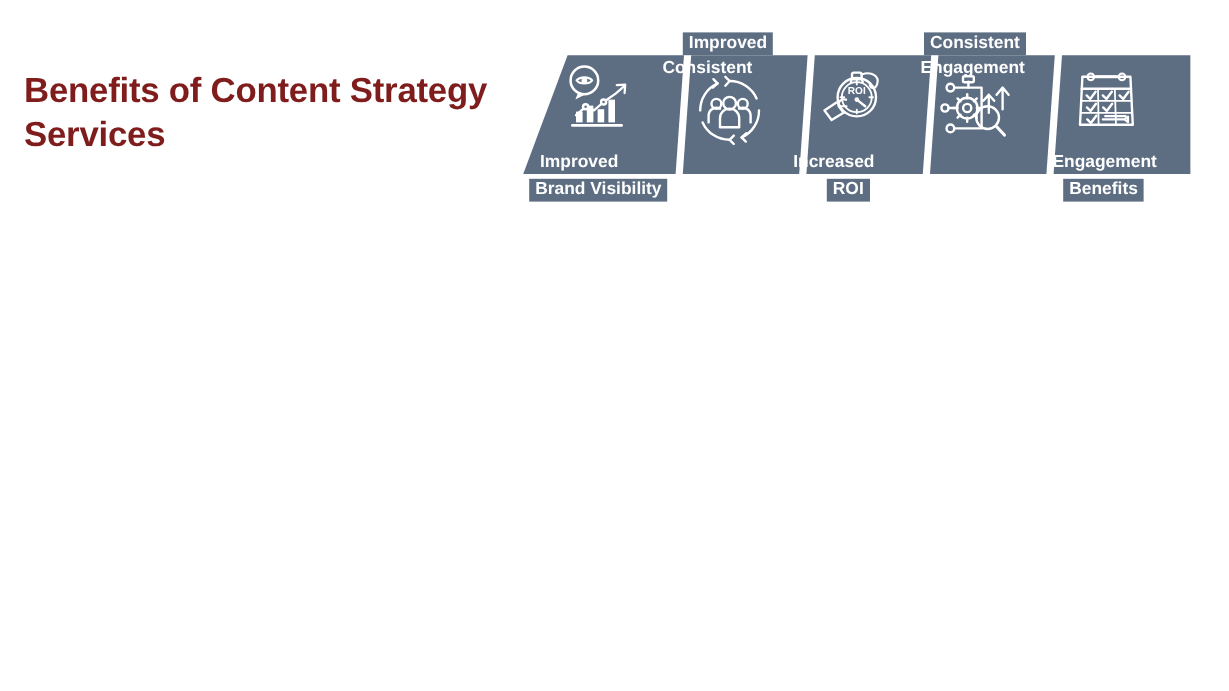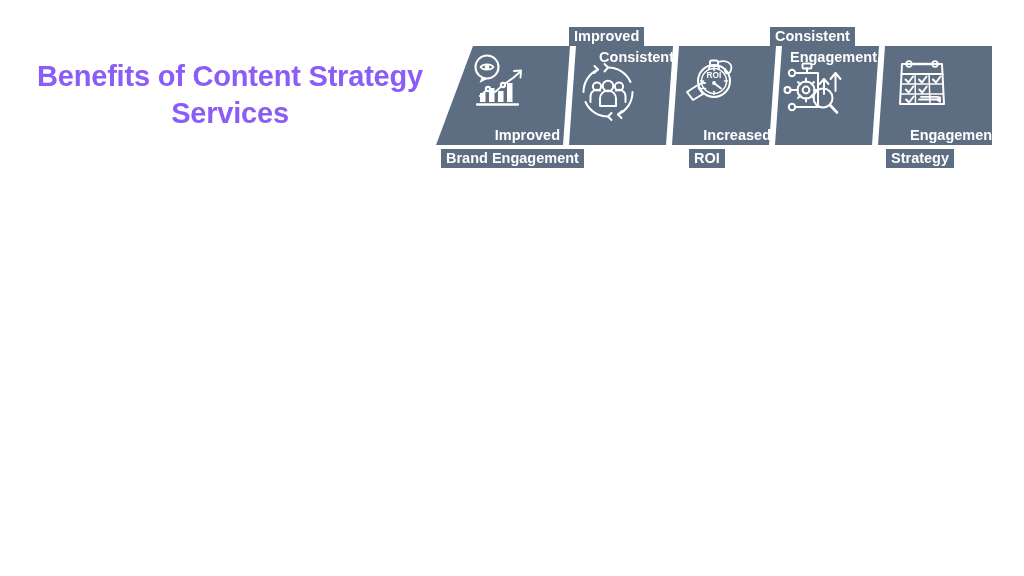--- a/index.html
+++ b/index.html
@@ -20,22 +20,22 @@
     inset: 0;
     background: #ffffff;
   }
 
   
   #title {
     position: absolute;
     left: 20px;
     top: 58px;
     width: 420px;
-    text-align: center;
-    color: #8b5cf6;
+    text-align: left;
+    color: #7f1d1d;
     font-size: 29px;
     font-weight: bold;
     line-height: 1.28;
     letter-spacing: -0.2px;
   }
 
   
   #graphic {
     position: absolute;
     left: 430px;
@@ -74,21 +74,21 @@
   }
 
   
   .lbl {
     position: absolute;
     color: #ffffff;
     font-size: 14.5px;
     font-weight: bold;
     line-height: 1.12;
     white-space: nowrap;
-    text-align: right;
+    text-align: left;
   }
   .lbl.on-shape {
     
   }
   .lbl.badge {
     background: #5d6d82;
     padding: 1px 5px 2px 5px;
   }
 </style>
 </head>
@@ -252,28 +252,28 @@
           <path d="M16.1 47.5 L19.1 50.5 L23.6 44.5" stroke-width="2"></path>
 
           <path d="M29 47.5 L47 47.5 L50 45.2 L50 49.8 L47 47.5" stroke-width="1.8"></path>
           <line x1="31" y1="44.8" x2="48" y2="44.8" stroke-width="1.8"></line>
         </svg>
       </div>
 
     </div>
 
     <div class="lbl on-shape" style="left:20px; top:109px; width:110px;">Improved</div>
-    <div class="lbl badge" style="left:11px; top:131px;">Brand Engagement</div>
+    <div class="lbl badge" style="left:11px; top:131px;">Brand Visibility</div>
 
     <div class="lbl badge" style="left:139px; top:9px;">Improved</div>
     <div class="lbl on-shape" style="left:122px; top:31px; width:122px;">Consistent</div>
 
     <div class="lbl on-shape" style="left:231px; top:109px; width:110px;">Increased</div>
     <div class="lbl badge" style="left:259px; top:131px;">ROI</div>
 
     <div class="lbl badge" style="left:340px; top:9px;">Consistent</div>
     <div class="lbl on-shape" style="left:337px; top:31px; width:110px;">Engagement</div>
 
     <div class="lbl on-shape" style="left:447px; top:109px; width:120px;">Engagement</div>
-    <div class="lbl badge" style="left:456px; top:131px;">Strategy</div>
+    <div class="lbl badge" style="left:456px; top:131px;">Benefits</div>
 
   </div>
 </div>
 
 </body></html>

